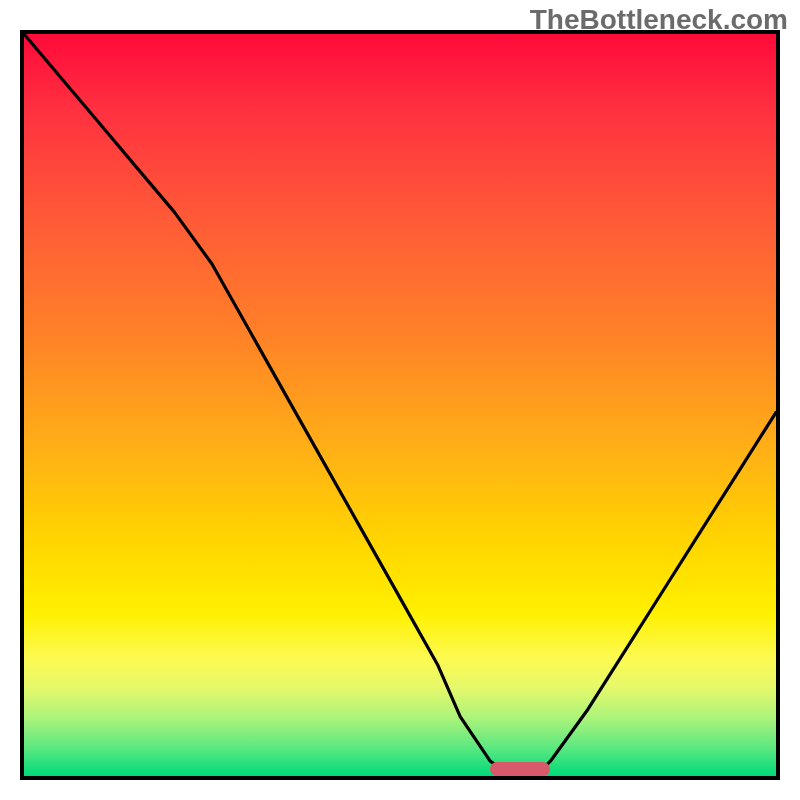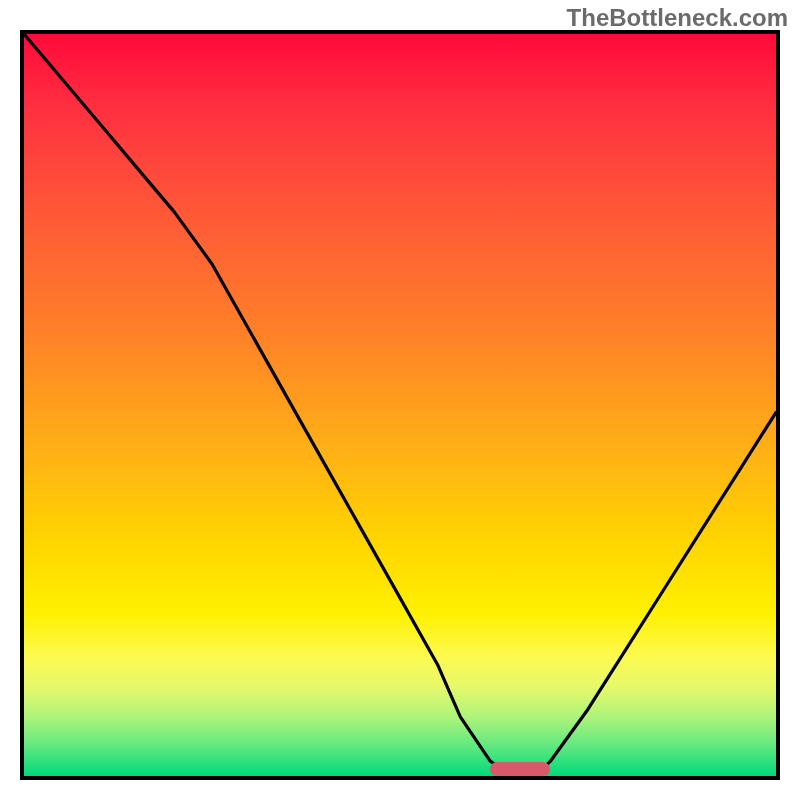--- a/index.html
+++ b/index.html
@@ -12,21 +12,21 @@
   }
   .container {
     position: relative;
     width: 800px;
     height: 800px;
   }
   .watermark {
     position: absolute;
     top: 4px;
     right: 12px;
-    font-size: 24px;
+    font-size: 28px;
     font-weight: bold;
     color: #6b6b6b;
     z-index: 10;
   }
   .plot-frame {
     position: absolute;
     left: 20px;
     top: 30px;
     width: 760px;
     height: 750px;

